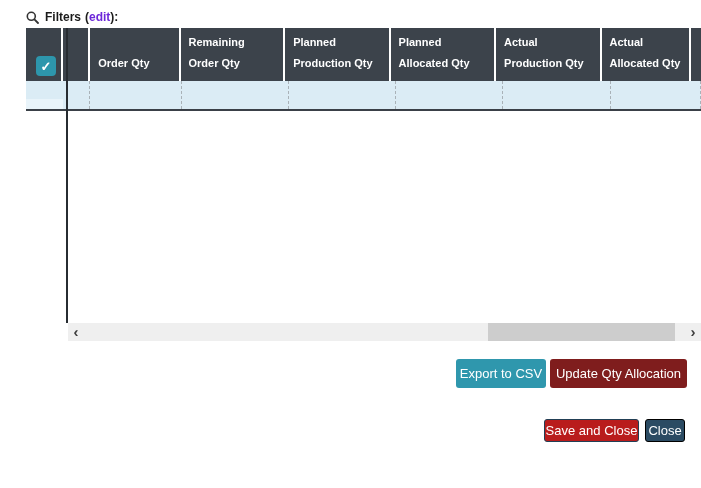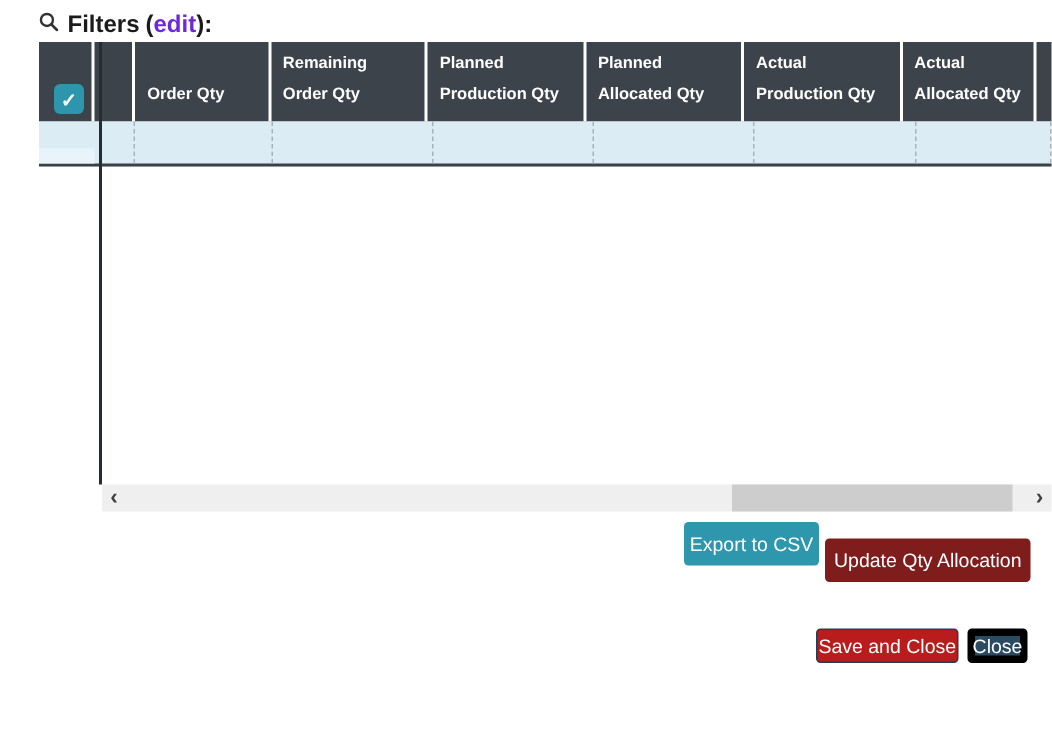--- a/index.html
+++ b/index.html
@@ -4,21 +4,21 @@
 <style>
   html,body{margin:0;padding:0;}
   body{
     width:701px;height:488px;position:relative;overflow:hidden;
     background:#ffffff;font-family:"Liberation Sans",sans-serif;
     -webkit-font-smoothing:antialiased;
   }
   
   .filter-bar{
     position:absolute;left:26px;top:8px;height:16px;
-    display:flex;align-items:flex-start;font-size:16px;color:#1b1b1b;
+    display:flex;align-items:flex-end;font-size:12px;color:#1b1b1b;
     white-space:nowrap;
   }
   .filter-bar .mag{margin-right:6px;display:flex;align-items:center;}
   .f-bold{font-weight:bold;}
   .f-edit{color:#6d28d9;font-weight:bold;cursor:pointer;}
   .f-value{margin-left:12px;font-weight:normal;color:#222;}
 
   
   .grid{position:absolute;left:26px;top:28px;width:675px;}
   .ghead{display:flex;height:53px;background:#3c434b;position:relative;}
@@ -71,24 +71,24 @@
     position:absolute;left:420px;top:0;width:187px;height:18px;background:#cdcdcd;cursor:pointer;
   }
 
   
   .btn{
     position:absolute;box-sizing:border-box;border:none;border-radius:3px;
     color:#ffffff;font-family:"Liberation Sans",sans-serif;
     display:flex;align-items:center;justify-content:center;cursor:pointer;
     white-space:nowrap;
   }
-  .btn-export{left:456px;top:348px;width:90px;height:29px;background:#2f97ad;font-size:13px;}
+  .btn-export{left:456px;top:359px;width:90px;height:29px;background:#2f97ad;font-size:13px;}
   .btn-update{left:550px;top:359px;width:137px;height:29px;background:#7f1d1d;font-size:13px;}
   .btn-save{left:544px;top:419px;width:95px;height:23px;background:#b91c1c;border:1px solid #223f55;font-size:13px;}
-  .btn-close{left:645px;top:419px;width:40px;height:23px;background:#2b4b63;border:5px solid #000000;font-size:13px;}
+  .btn-close{left:645px;top:419px;width:40px;height:23px;background:#2b4b63;border:1px solid #000000;font-size:13px;}
 </style>
 </head>
 <body>
 
 <div class="filter-bar">
   <span class="mag">
     <svg width="13" height="13" viewBox="0 0 13 13">
       <circle cx="5.3" cy="5.3" r="4" fill="none" stroke="#333" stroke-width="1.6"></circle>
       <line x1="8.4" y1="8.4" x2="12" y2="12" stroke="#333" stroke-width="1.8" stroke-linecap="round"></line>
     </svg>

